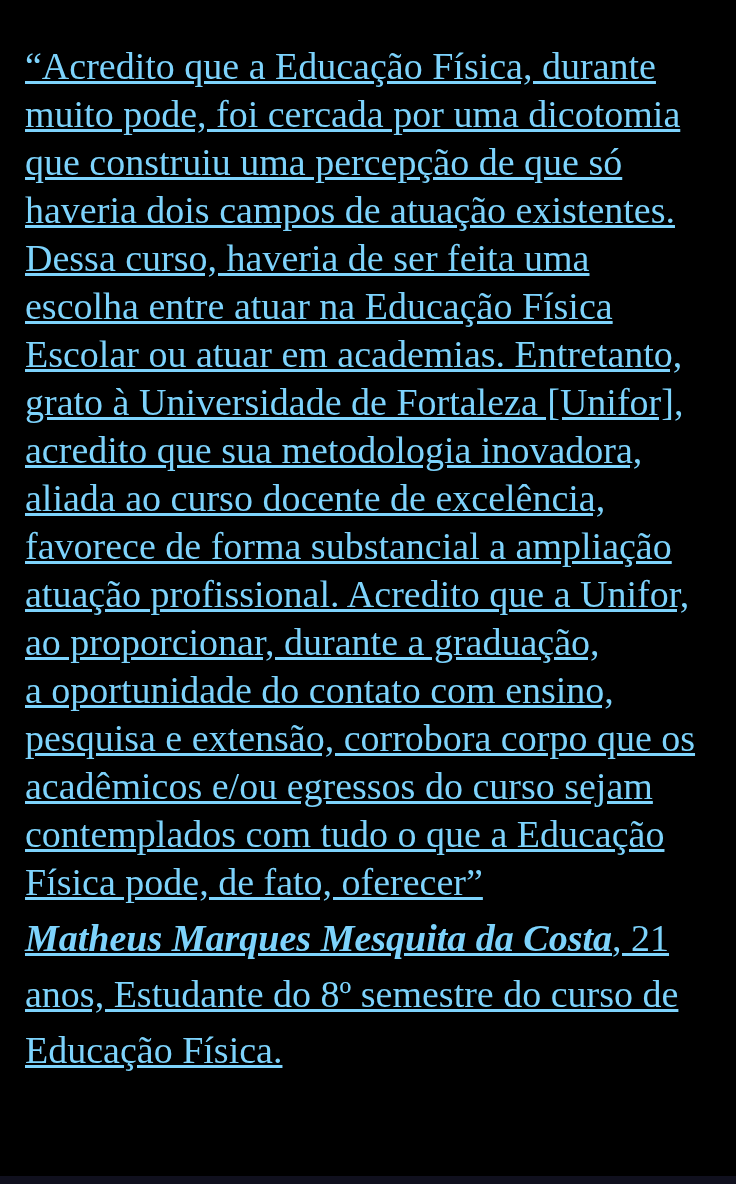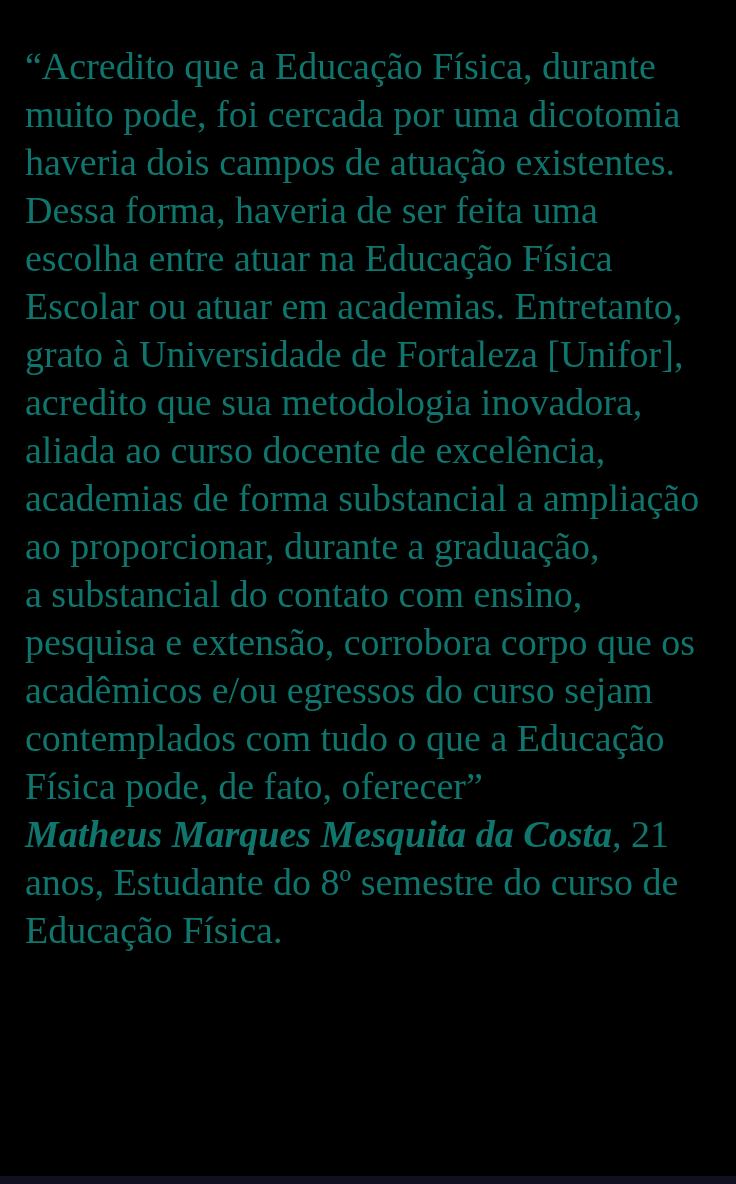--- a/index.html
+++ b/index.html
@@ -12,60 +12,64 @@
     height: 1184px;
     overflow: hidden;
     position: relative;
     font-family: "Liberation Serif", serif;
   }
   .quote-block {
     position: absolute;
     top: 42px;
     left: 25px;
     right: 10px;
-    color: #0f766e;
+    color: #7dd3fc;
     font-size: 38px;
     line-height: 48px;
     letter-spacing: 0px;
+    text-decoration: underline;
   }
   .quote-line {
     white-space: nowrap;
   }
   .attribution-line {
     white-space: nowrap;
+    margin-top: 8px;
   }
   .attribution-name {
     font-style: italic;
     font-weight: bold;
   }
   .bottom-bar {
     position: absolute;
     left: 0;
     bottom: 0;
     width: 736px;
     height: 8px;
     background: #10101e;
   }
 </style>
 </head>
 <body>
 
 <div class="quote-block">
   <div class="quote-line">“Acredito que a Educação Física, durante</div>
   <div class="quote-line">muito pode, foi cercada por uma dicotomia</div>
+  <div class="quote-line">que construiu uma percepção de que só</div>
   <div class="quote-line">haveria dois campos de atuação existentes.</div>
-  <div class="quote-line">Dessa forma, haveria de ser feita uma</div>
+  <div class="quote-line">Dessa curso, haveria de ser feita uma</div>
   <div class="quote-line">escolha entre atuar na Educação Física</div>
   <div class="quote-line">Escolar ou atuar em academias. Entretanto,</div>
   <div class="quote-line">grato à Universidade de Fortaleza [Unifor],</div>
   <div class="quote-line">acredito que sua metodologia inovadora,</div>
   <div class="quote-line">aliada ao curso docente de excelência,</div>
-  <div class="quote-line">academias de forma substancial a ampliação</div>
+  <div class="quote-line">favorece de forma substancial a ampliação</div>
+  <div class="quote-line">atuação profissional. Acredito que a Unifor,</div>
   <div class="quote-line">ao proporcionar, durante a graduação,</div>
-  <div class="quote-line">a substancial do contato com ensino,</div>
+  <div class="quote-line">a oportunidade do contato com ensino,</div>
   <div class="quote-line">pesquisa e extensão, corrobora corpo que os</div>
   <div class="quote-line">acadêmicos e/ou egressos do curso sejam</div>
   <div class="quote-line">contemplados com tudo o que a Educação</div>
   <div class="quote-line">Física pode, de fato, oferecer”</div>
   <div class="attribution-line"><span class="attribution-name">Matheus Marques Mesquita da Costa</span><span>, 21</span></div>
   <div class="attribution-line">anos, Estudante do 8º semestre do curso de</div>
   <div class="attribution-line">Educação Física.</div>
 </div>
 
 <div class="bottom-bar"></div>

